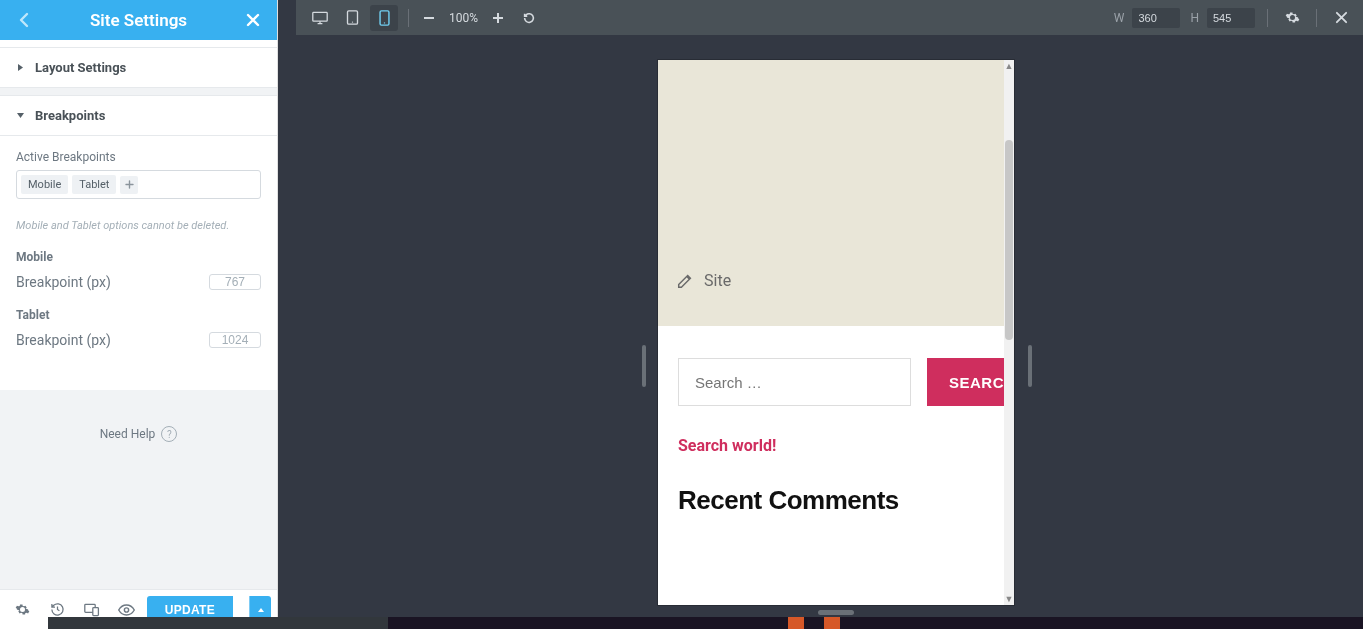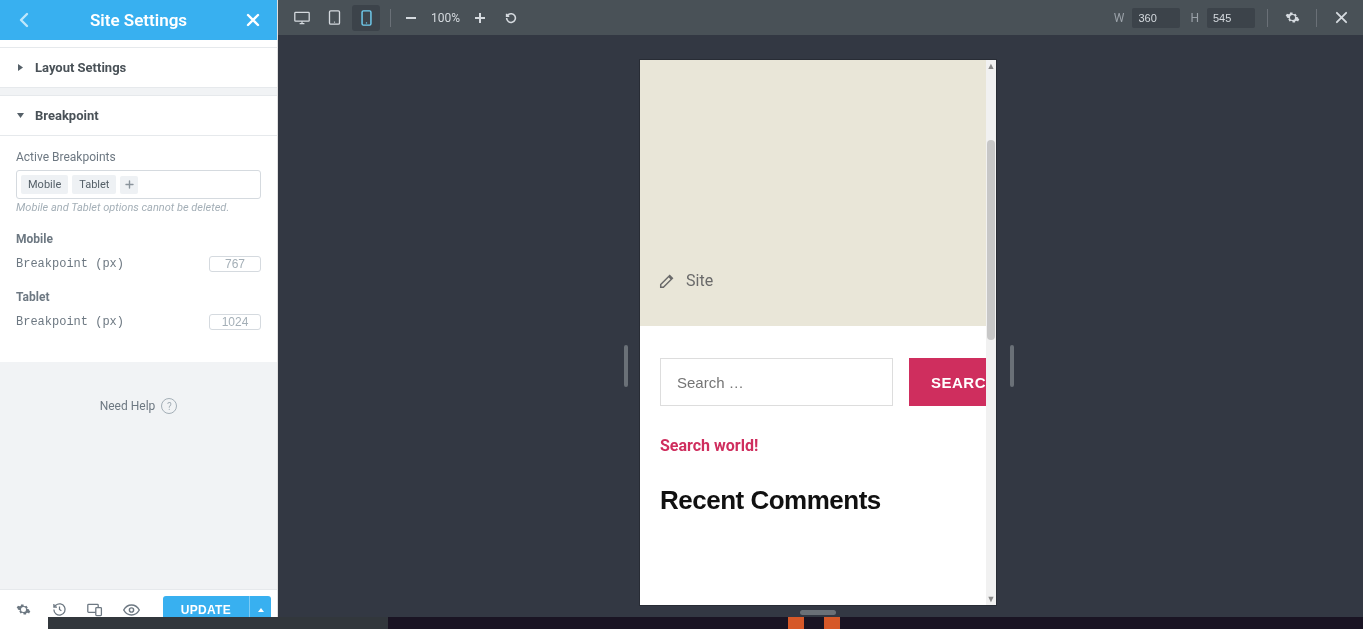--- a/index.html
+++ b/index.html
@@ -46,37 +46,37 @@
   }
   .side-body{flex:1;overflow:auto;}
   .spacer-bar{height:8px;background:#fff;border-bottom:1px solid var(--panel-border);}
   .accordion{
     background:#fff;border-bottom:1px solid var(--panel-border);
     padding:12px 16px;display:flex;align-items:center;gap:10px;
     font-weight:700;color:#495157;font-size:13px;cursor:pointer;
   }
   .accordion svg{flex-shrink:0;}
   .acc-gap{height:8px;background:#f1f3f5;border-bottom:1px solid var(--panel-border);}
-  .panel-content{background:#fff;padding:14px 16px 20px;}
+  .panel-content{background:#fff;padding:14px 16px 30px;}
   .field-label{font-size:12px;color:#6d7882;margin-bottom:6px;}
   .chip-box{
     border:1px solid var(--chip-border);border-radius:3px;padding:4px;
     display:flex;gap:4px;align-items:center;background:#fff;
   }
   .chip{
     background:#eef1f4;color:#556068;font-size:11px;padding:3px 7px;border-radius:2px;
   }
   .chip-add{
     width:18px;height:18px;border-radius:2px;background:#eef1f4;color:#8a949c;
     display:flex;align-items:center;justify-content:center;font-size:12px;cursor:pointer;
   }
-  .hint{font-style:italic;font-size:11px;color:#a4afb7;margin-top:2px;}
+  .hint{font-style:italic;font-size:11px;color:#a4afb7;margin-top:20px;}
   .sect-title{font-weight:700;color:#6d7882;font-size:12px;margin-top:18px;margin-bottom:10px;}
   .row{display:flex;align-items:center;justify-content:space-between;margin-bottom:12px;}
-  .row-label{font-size:12px;color:#6d7882;font-family:Liberation Mono, monospace;}
+  .row-label{font-size:14px;color:#6d7882;}
   .num-in{
     width:52px;height:16px;border:1px solid var(--chip-border);border-radius:3px;
     text-align:center;font-size:12px;color:#a4afb7;background:#fff;
   }
   .help{
     display:flex;align-items:center;justify-content:center;gap:6px;
     padding:36px 0;font-size:12px;color:#6d7882;background:#f1f3f5;
   }
   .help-icon{
     width:16px;height:16px;border:1px solid #a4afb7;border-radius:50%;
@@ -84,21 +84,21 @@
   }
   .side-footer{
     height:40px;background:#fff;border-top:1px solid var(--panel-border);
     display:flex;align-items:center;padding:0 6px;gap:2px;
   }
   .foot-icon{
     width:34px;height:40px;display:flex;align-items:center;justify-content:center;
     color:#6d7882;cursor:pointer;
   }
   .foot-flex{flex:1;}
-  .update-wrap{display:flex;}
+  .update-wrap{display:flex;gap:16px;}
   .update-btn{
     background:var(--blue);color:#fff;border:none;height:28px;padding:0 18px;
     font-size:12px;font-weight:600;border-radius:3px 0 0 3px;cursor:pointer;letter-spacing:.3px;
   }
   .update-drop{
     background:var(--blue);color:#fff;width:22px;height:28px;border:none;
     border-left:1px solid rgba(255,255,255,.35);border-radius:0 3px 3px 0;cursor:pointer;
     display:flex;align-items:center;justify-content:center;
   }
 
@@ -106,21 +106,21 @@
   .collapse-handle{
     position:absolute;left:278px;top:290px;width:14px;height:42px;
     background:#e6e9ec;border:1px solid #d5dadf;border-left:none;
     border-radius:0 4px 4px 0;display:flex;align-items:center;justify-content:center;
     cursor:pointer;color:#8a949c;
   }
 
   
   .main{
     position:absolute;left:278px;top:0;right:0;height:629px;background:var(--dark-bg);
-    display:flex;flex-direction:column;
+    display:flex;flex-direction:column;padding-left:18px;
   }
   .toolbar{
     height:35px;background:var(--toolbar-bg);display:flex;align-items:center;
     padding:0 10px;color:#d5dadf;
   }
   .tb-left{display:flex;align-items:center;gap:4px;}
   .tb-btn{
     width:28px;height:26px;border-radius:3px;display:flex;align-items:center;justify-content:center;
     cursor:pointer;color:#d5dadf;
   }
@@ -214,21 +214,21 @@
           <path d="M2 1 L7 4.5 L2 8 Z" fill="#556068"></path>
         </svg>
       <span>Layout Settings</span>
     </div>
     <div class="acc-gap"></div>
 
     <div class="accordion">
       <svg width="9" height="9" viewBox="0 0 9 9">
           <path d="M1 2 L8 2 L4.5 7 Z" fill="#556068"></path>
         </svg>
-      <span>Breakpoint</span>
+      <span>Breakpoints</span>
     </div>
 
     <div class="panel-content">
       <div class="field-label">Active Breakpoints</div>
       <div class="chip-box">
         <span class="chip">Mobile</span>
         <span class="chip">Tablet</span>
         <span class="chip-add">
           <svg width="9" height="9" viewBox="0 0 9 9">
               <path d="M4.5 1 V8 M1 4.5 H8" stroke="#8a949c" stroke-width="1.4" stroke-linecap="round"></path>

